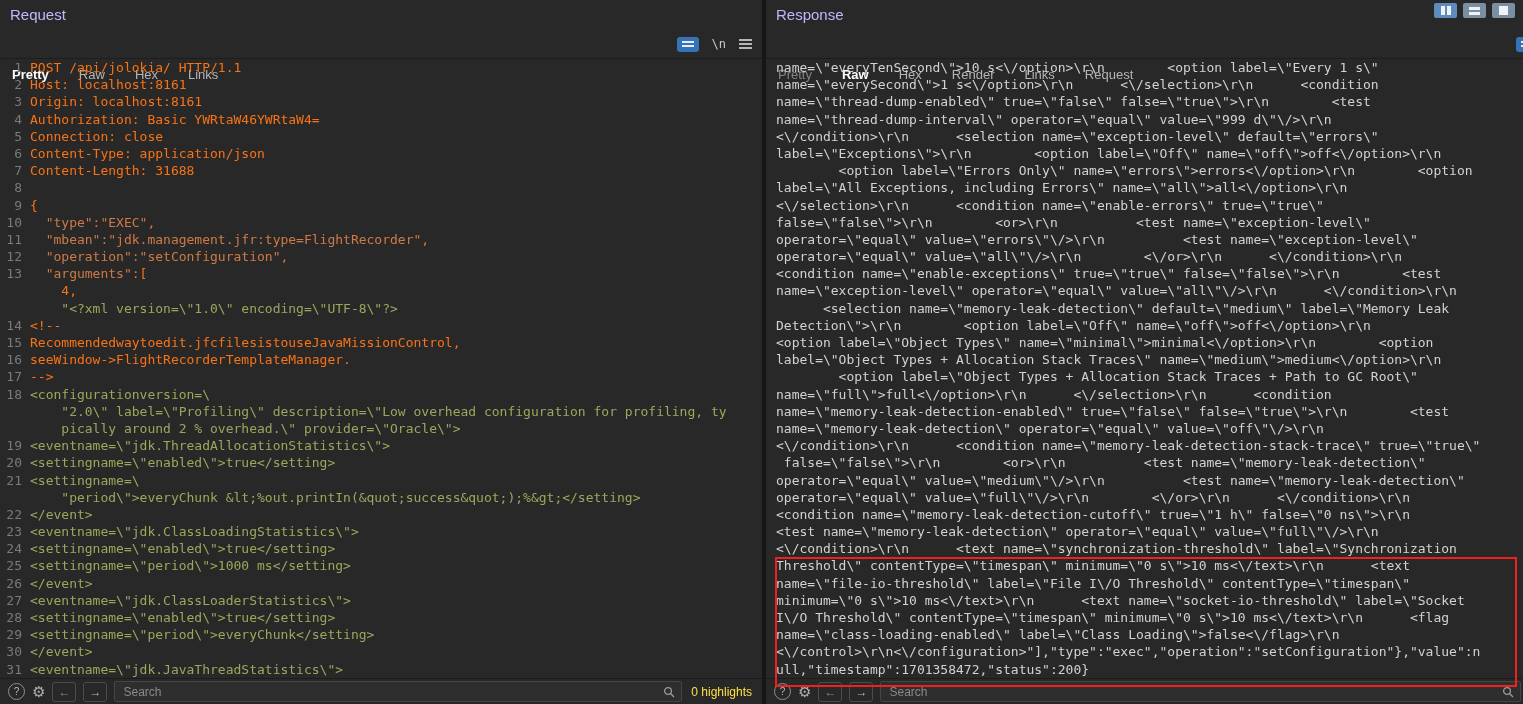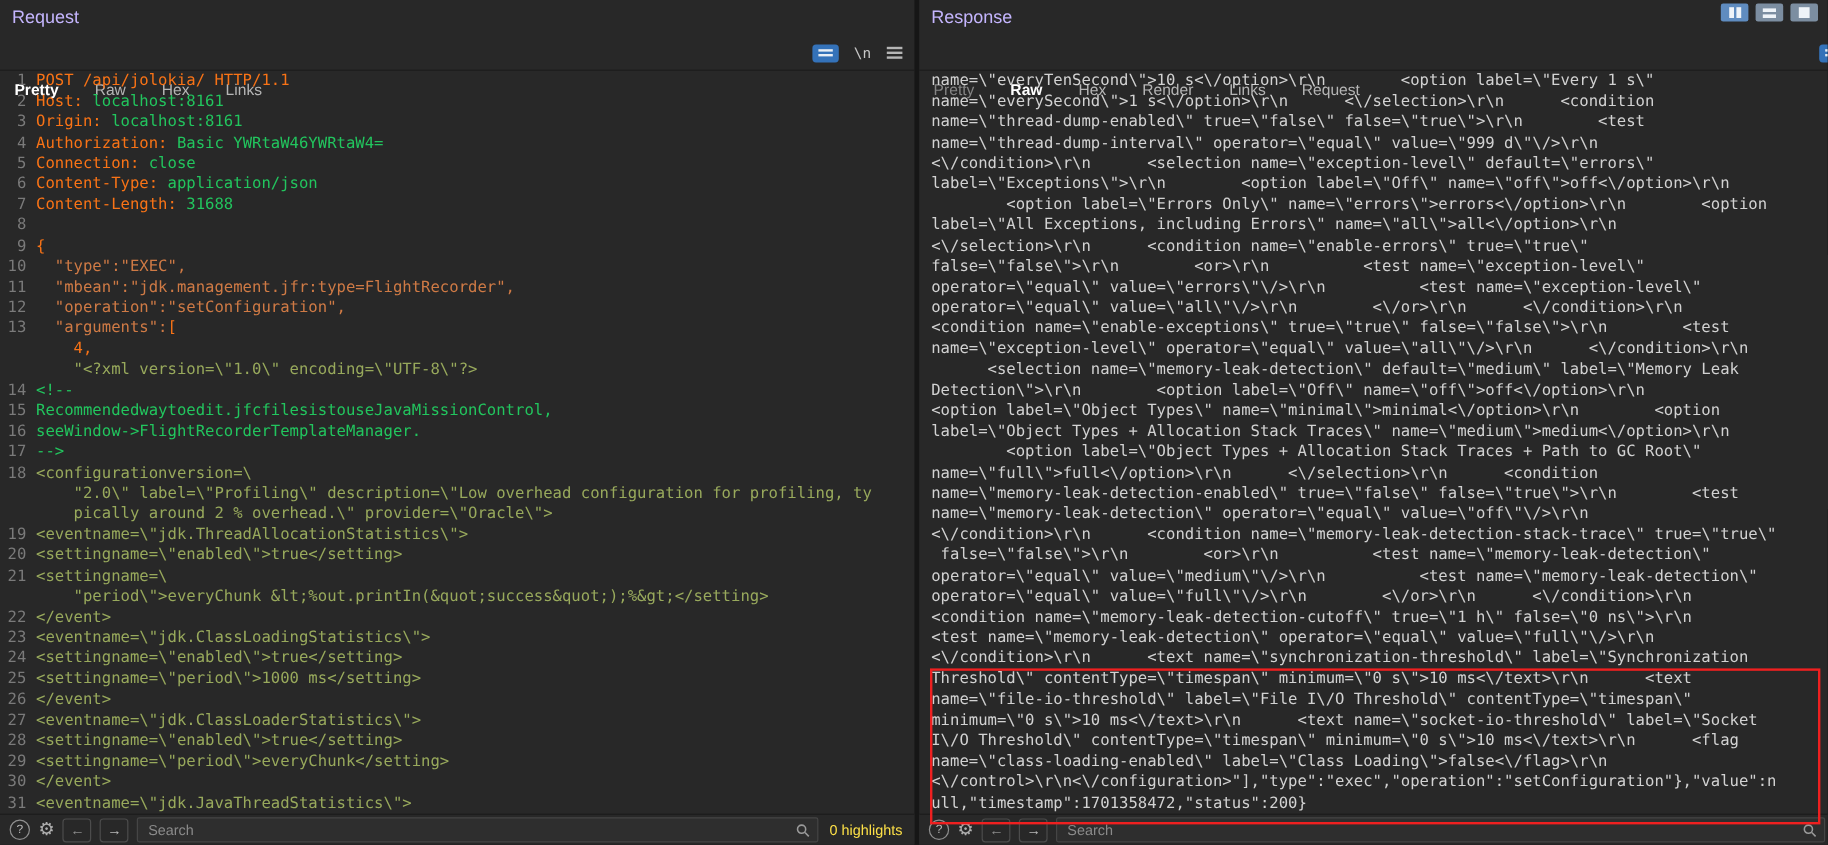--- a/index.html
+++ b/index.html
@@ -37,21 +37,21 @@
 
   .editor{
     position:absolute;top:59px;bottom:26px;left:0;right:0;overflow:hidden;
     font-family:"DejaVu Sans Mono",monospace;font-size:13px;line-height:17.2px;
     white-space:pre;
   }
   #resp-editor{padding-left:10px;}
   .line{height:17.2px;display:flex;}
   .gutter{flex:0 0 22px;text-align:right;padding-right:8px;color:#7a7a7a;}
   .c-w{color:#f97316}
-  .c-g{color:#22c55e}
+  .c-g{color:#f97316}
   .c-o{color:#cf7a45}
   .c-x{color:#98a95c}
   .c-r{color:#d2d2d2}
 
   .bottombar{
     position:absolute;left:0;right:0;bottom:0;height:26px;
     display:flex;align-items:center;gap:7px;padding:0 8px;
     border-top:1px solid #1c1c1c;background:#282828;box-sizing:border-box;
   }
   .help-btn{

